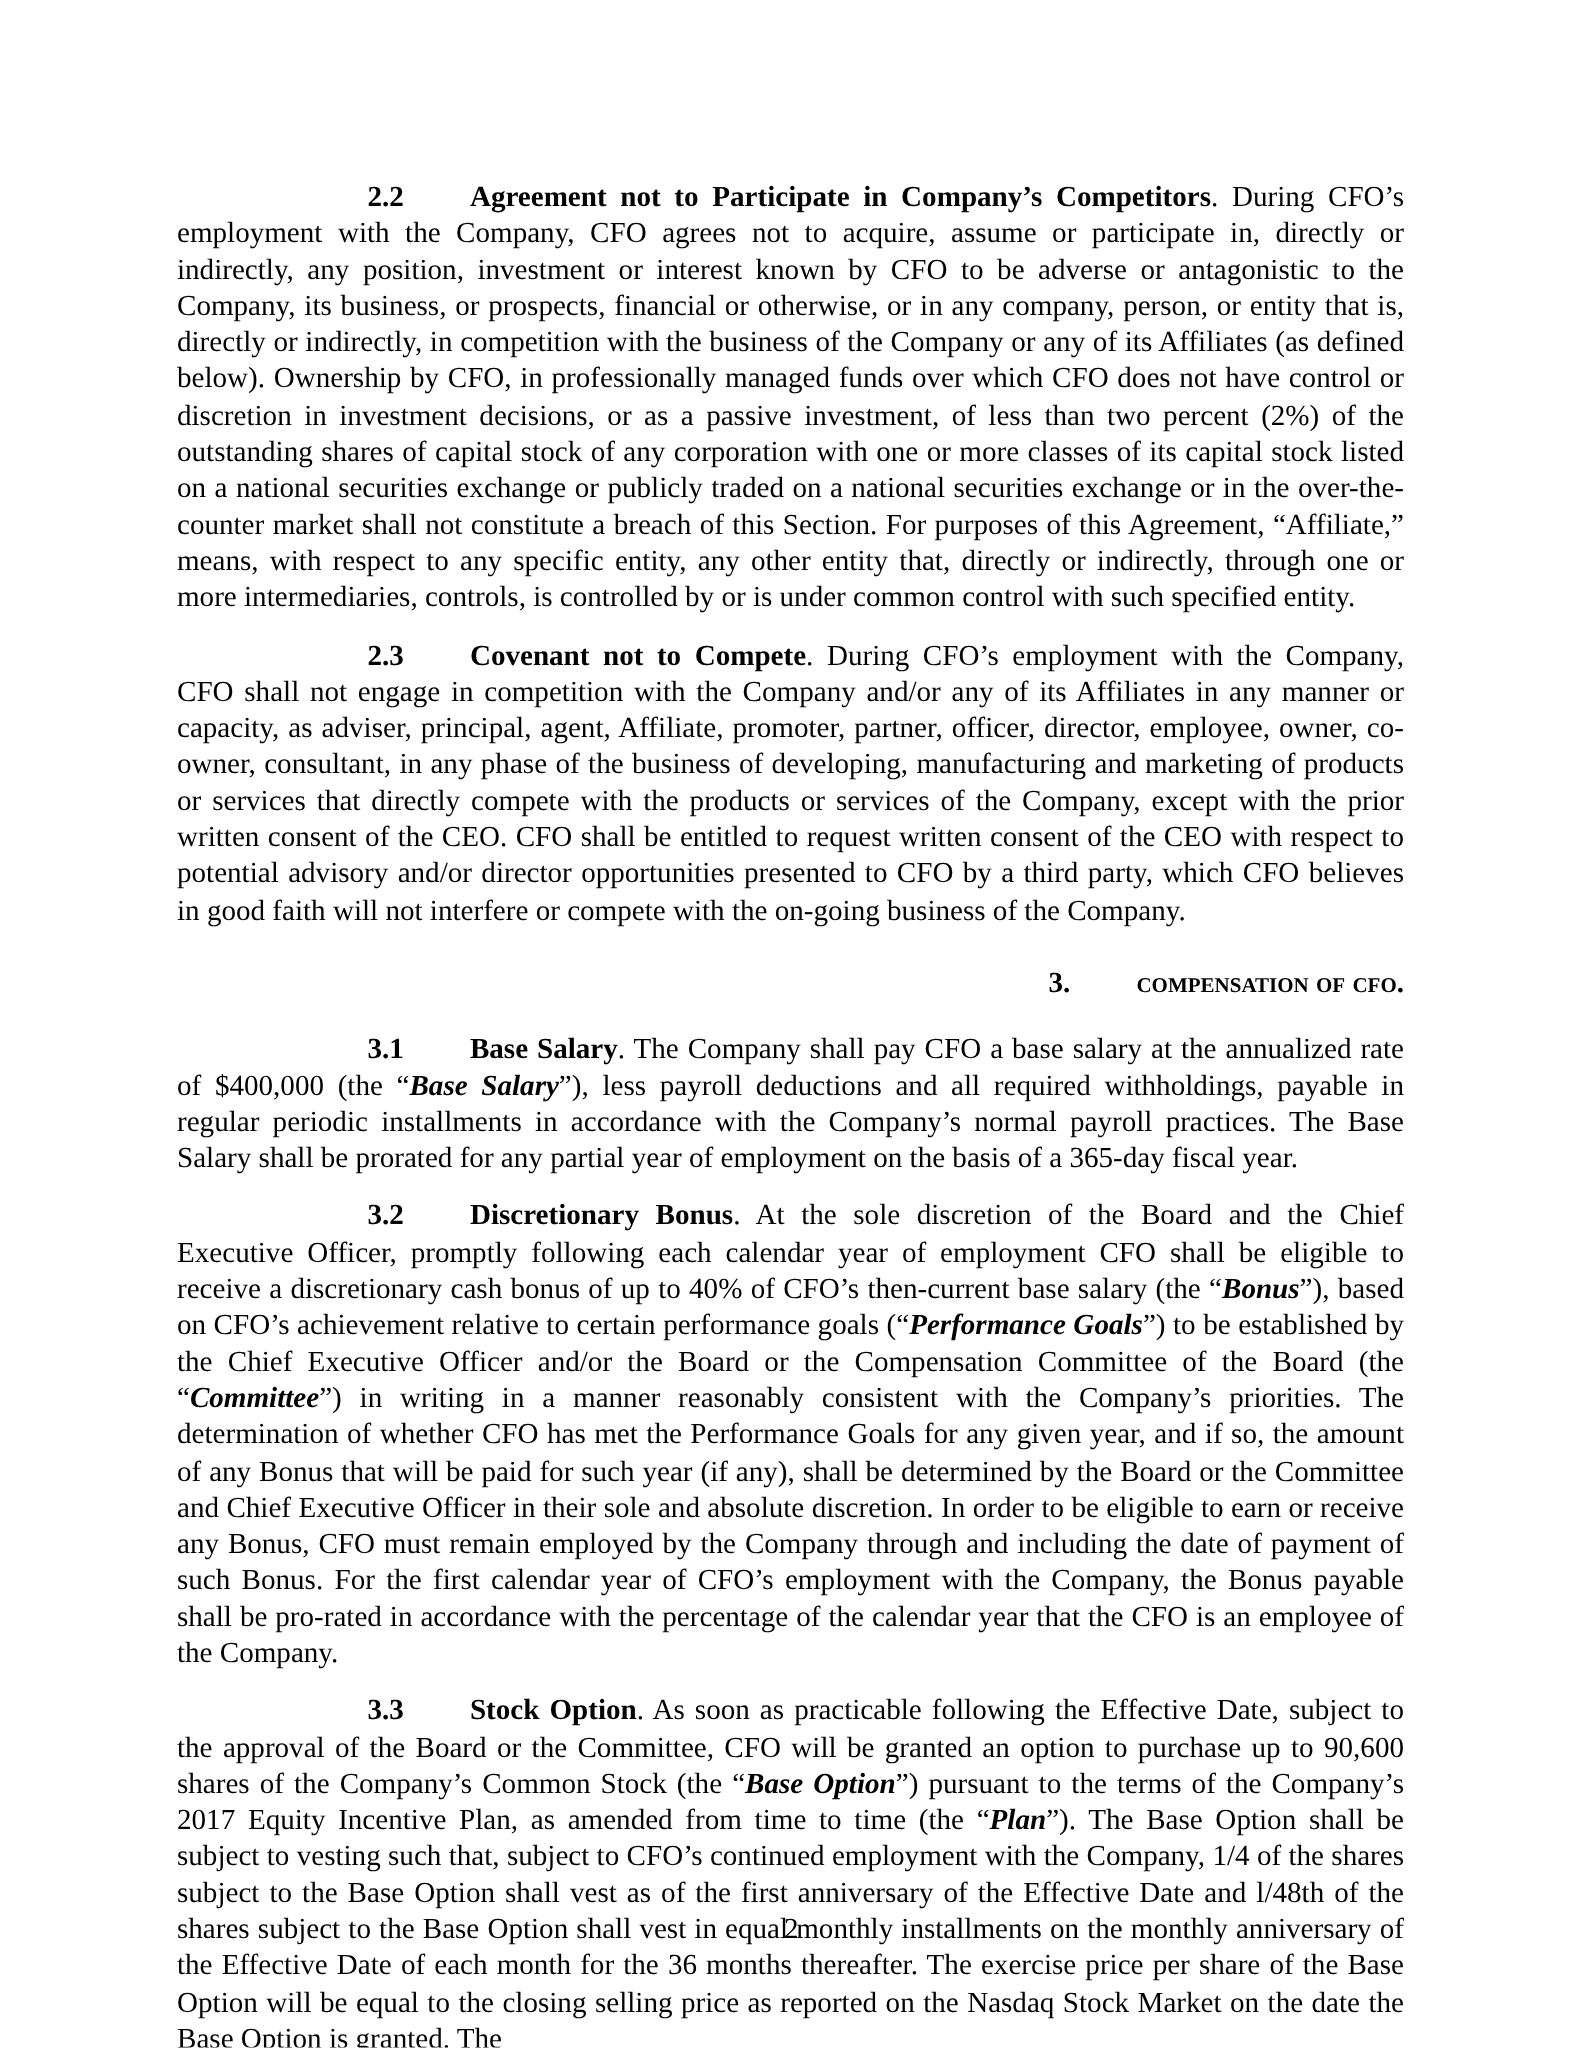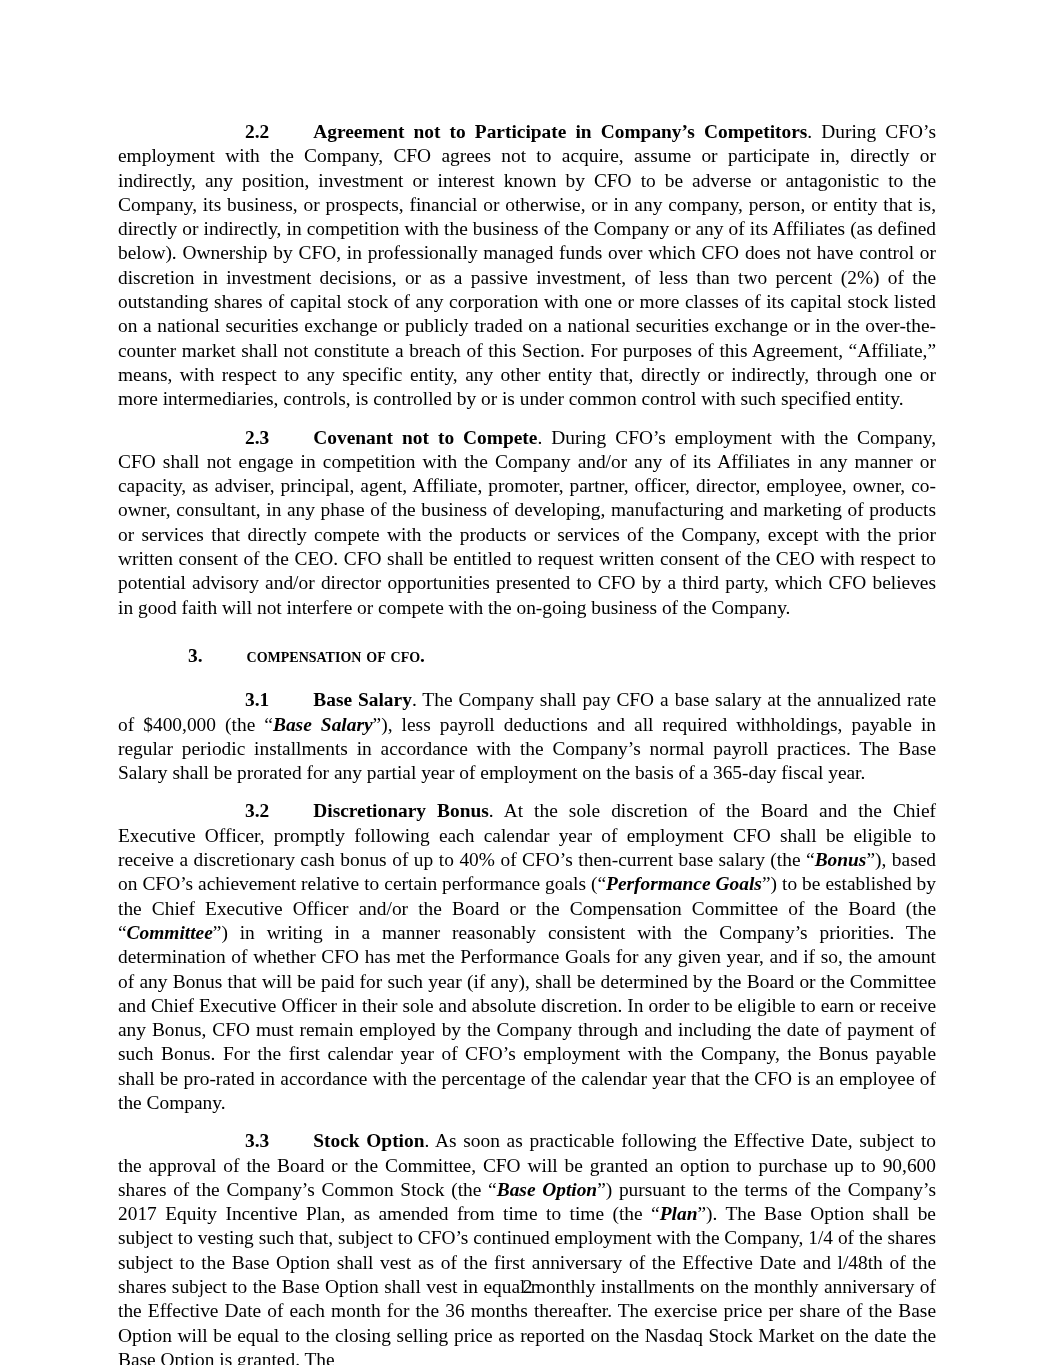--- a/index.html
+++ b/index.html
@@ -59,21 +59,21 @@
     font-weight: bold;
     font-style: italic;
   }
 
   
   .section-heading {
     margin: 24px 0 20px 0;
     font-size: 19.4px;
     line-height: 24.3px;
     text-indent: 70px;
-    text-align: left;
+    text-align: right;
   }
   .section-heading .num { font-weight: bold; }
   .smallcaps {
     font-weight: bold;
     font-variant: small-caps;
     text-transform: lowercase;
   }
 
   .page-number {
     position: absolute;

